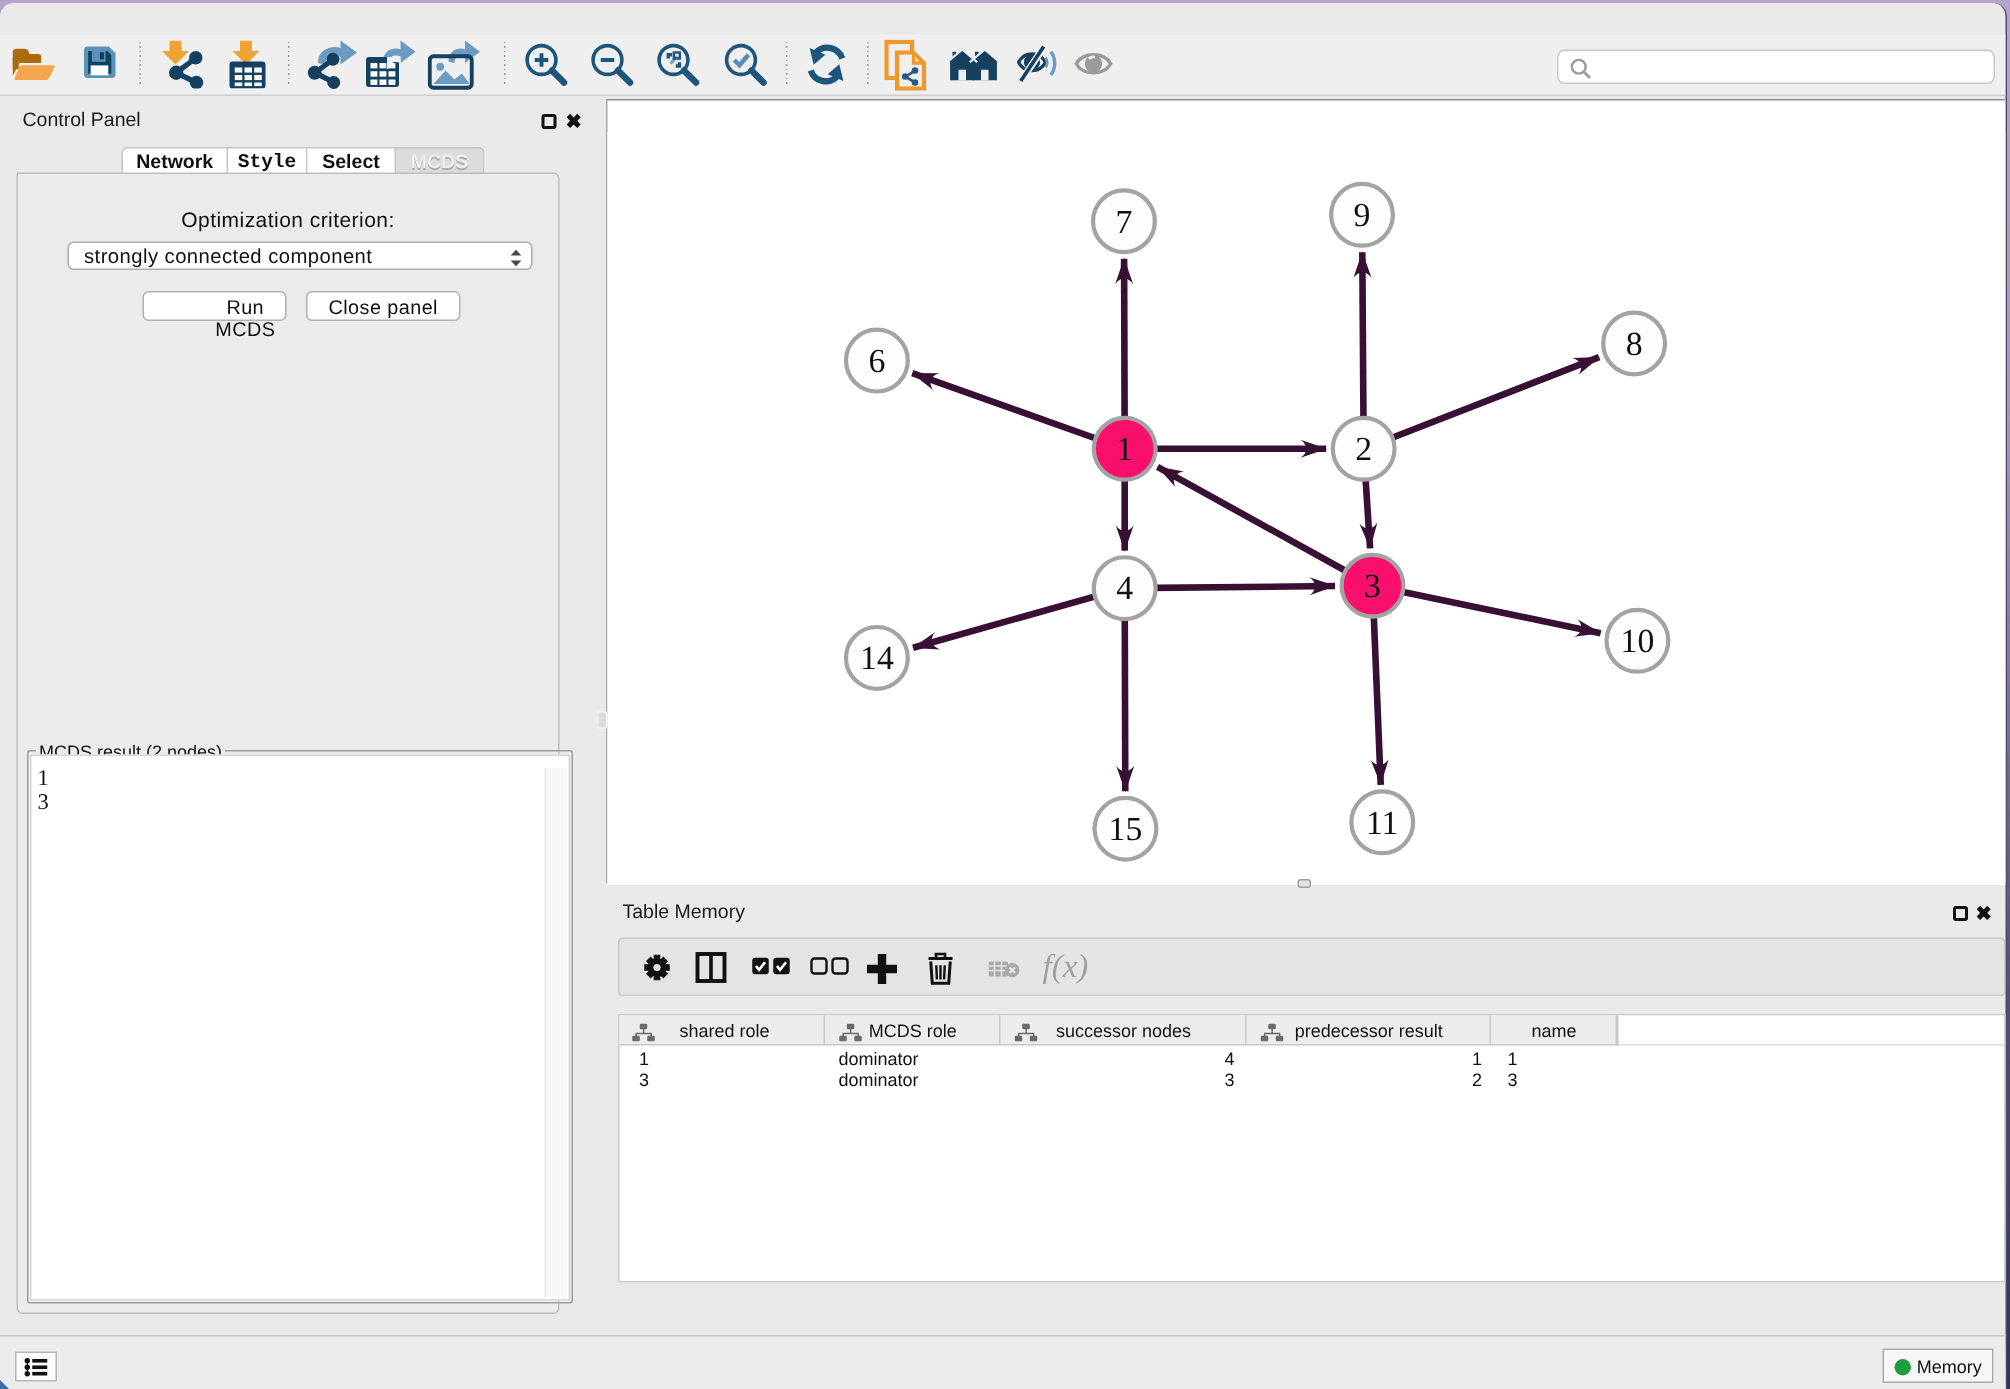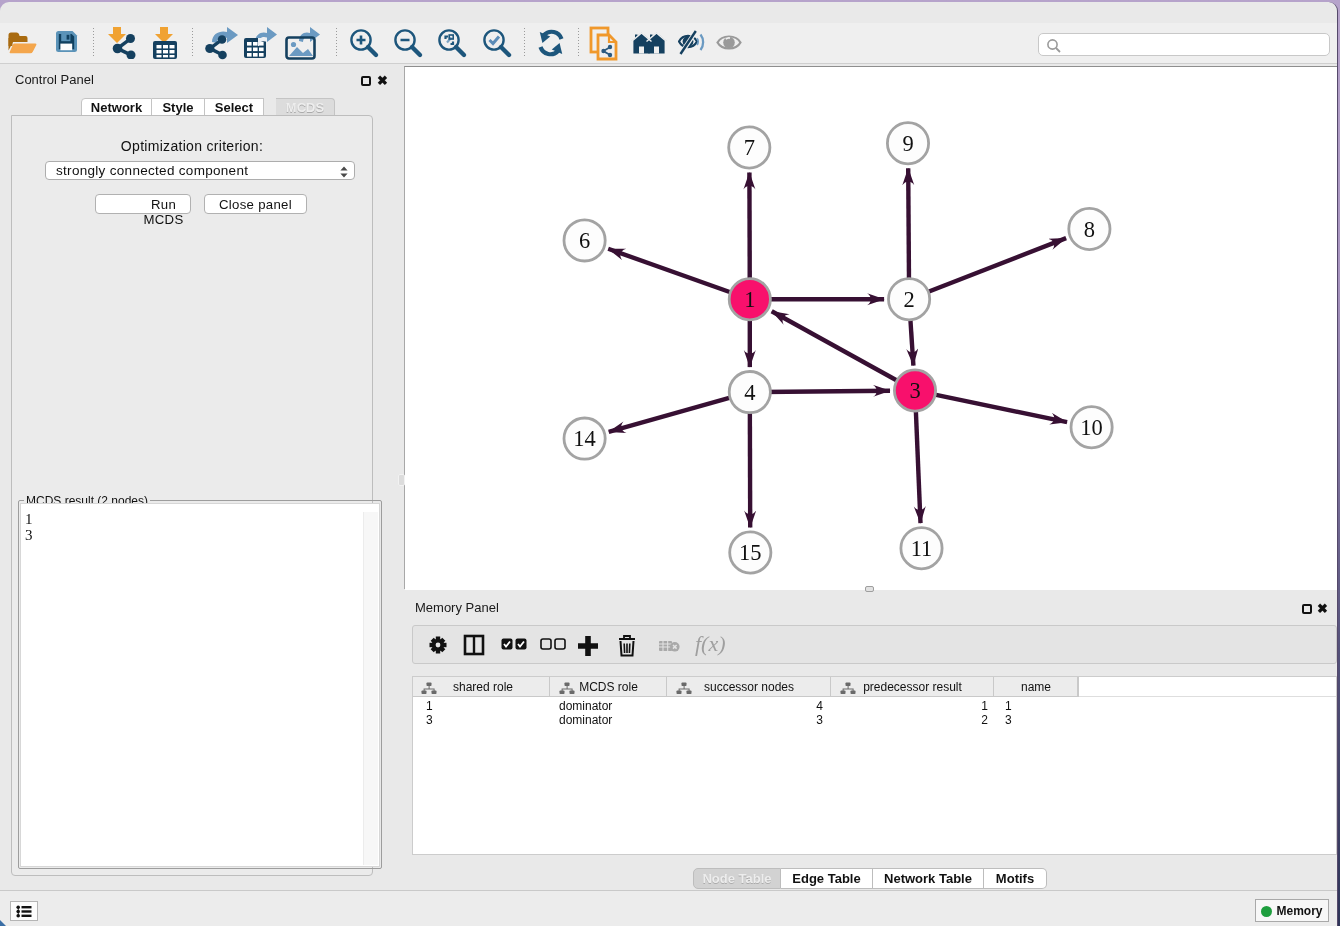--- a/index.html
+++ b/index.html
@@ -15,21 +15,21 @@
 .sep { position:absolute; top:5px; height:30px; width:1px; background-image:repeating-linear-gradient(#9b9b9b 0 1px, transparent 1px 3px); }
 .tbi { position:absolute; top:0; }
 #search { position:absolute; left:1038px; top:10px; width:292px; height:23px; background:#fff; border:1px solid #c8c8c8; border-radius:5px; }
 
 #cp-title { position:absolute; left:15px; top:70px; font-size:13px; color:#1a1a1a; }
 #cp-float { position:absolute; left:361px; top:74px; width:10px; height:10px; border:2px solid #111; border-radius:2px; }
 #cp-close { position:absolute; left:377px; top:71px; font-size:13px; font-weight:bold; color:#111; }
 .tabstrip { position:absolute; display:flex; }
 .tab { font-size:13px; line-height:14px; font-weight:bold; color:#111; background:#fff; border:1px solid #c4c4c4; border-left:none; padding:2px 0 3px; text-align:center; }
 .tab.first { border-left:1px solid #c4c4c4; border-top-left-radius:4px; border-bottom-left-radius:4px; }
-.tab.last { border-top-right-radius:4px; border-bottom-right-radius:4px;margin-left:12px; }
+.tab.last { border-top-right-radius:4px; border-bottom-right-radius:4px; }
 .tab.sel { background:#dcdcdc; color:#eeeeee; text-shadow:0 1px 0 #ababab; border-bottom-color:#dcdcdc; }
 #cp-panel { position:absolute; left:11px; top:113px; width:362px; height:761px; background:#ebebeb; border:1px solid #bdbdbd; border-radius:0 4px 4px 4px; }
 #opt-label { position:absolute; left:0; top:22px; width:100%; text-align:center; font-size:14px; letter-spacing:0.3px; color:#111; }
 #combo { position:absolute; left:33px; top:45px; width:310px; height:19px; background:#fff; border:1px solid #adadad; border-radius:4px; font-size:13.5px; letter-spacing:0.3px; color:#111; padding:1px 0 0 10px; }
 .btn { position:absolute; height:20px; background:#fff; border:1px solid #b1b1b1; border-radius:4px; font-size:13.2px; letter-spacing:0.3px; color:#111; text-align:center; padding-top:2px; }
 #mcds-group { position:absolute; left:6px; top:384px; width:364px; height:369px; border:1px solid #9d9d9d; border-radius:2px; }
 #mcds-label { position:absolute; left:5px; top:-7px; background:#ebebeb; font-size:12px; padding:0 2px; color:#111; }
 #mcds-text { position:absolute; left:1px; top:2px; right:1px; bottom:1px; background:#fff; border:1px solid #d7d7d7; font-family:"Liberation Serif",serif; font-size:15px; line-height:15.5px; padding:8px 0 0 4px; color:#111; }
 #mcds-sb { position:absolute; right:1px; top:8px; bottom:1px; width:15px; background:#f7f7f7; border-left:1px solid #ececec; }
 
@@ -52,21 +52,21 @@
 .cell { position:absolute; font-size:12px; color:#111; }
 
 #bot-tabs { position:absolute; left:693px; top:866px; display:flex; }
 .btab { font-size:13px; font-weight:bold; color:#111; background:#fff; border:1px solid #bdbdbd; border-left:none; padding:2px 0 3px; text-align:center; height:21px; }
 .btab.first { border-left:1px solid #bdbdbd; border-radius:5px 0 0 5px; }
 .btab.last { border-radius:0 5px 5px 0; }
 .btab.sel { background:#d2d2d2; color:#ededed; text-shadow:0 1px 0 #ababab; }
 
 #statusbar { position:absolute; left:0; top:887.5px; width:100%; height:36.5px; background:#ececec; border-top:1px solid #c9c9c9; }
 #listbtn { position:absolute; left:10px; top:10px; width:28px; height:20px; background:#fcfcfc; border:1px solid #b5b5b5; }
-#membtn { position:absolute; left:1255px; top:8px; width:74px; height:23px; background:#f7f7f7; border:1px solid #a9a9a9; font-size:12px; color:#111; text-align:center; padding-top:4px;font-weight:bold; }
+#membtn { position:absolute; left:1255px; top:8px; width:74px; height:23px; background:#f7f7f7; border:1px solid #a9a9a9; font-size:12px; color:#111; text-align:center; padding-top:4px; }
 #memdot { display:inline-block; width:11px; height:11px; border-radius:50%; background:#1e9e3e; margin:0 4px -2px 0; }
 </style>
 </head>
 <body>
 <div id="app">
   <div id="toolbar">
     <div class="sep" style="left:93px;"></div>
     <div class="sep" style="left:192px;"></div>
     <div class="sep" style="left:336px;"></div>
     <div class="sep" style="left:524px;"></div>
@@ -214,21 +214,21 @@
       <path d="M10,10 L14,14" stroke="#9a9a9a" stroke-width="1.8"></path>
     </svg>
       </div>
   </div>
 
   <div id="cp-title">Control Panel</div>
   <div id="cp-float"></div>
   <div id="cp-close">✖</div>
   <div class="tabstrip" style="left:81px; top:96px;">
     <div class="tab first" style="width:71px;text-align:center;">Network</div>
-    <div class="tab" style="width:53px;">Style</div>
+    <div class="tab" style="width:53px;font-family:Liberation Mono, monospace;">Style</div>
     <div class="tab" style="width:59px;">Select</div>
     <div class="tab last sel" style="width:59px;">MCDS</div>
   </div>
   <div id="cp-panel">
     <div id="opt-label">Optimization criterion:</div>
     <div id="combo">strongly connected component<svg style="position:absolute; right:5px; top:3.5px;" width="10" height="12" viewBox="0 0 10 12">
     <path d="M5,0.5 L8.6,4.4 L1.4,4.4 Z M5,11.5 L8.6,7.6 L1.4,7.6 Z" fill="#4a4a4a"></path>
         </svg></div>
     <div class="btn" style="left:83px; top:78px; width:96px;padding-left:41px;">Run MCDS</div>
     <div class="btn" style="left:192px; top:78px; width:103px;">Close panel</div>
@@ -282,21 +282,21 @@
 <text x="344.8" y="311.6" font-family="Liberation Serif, serif" font-size="22.5" fill="#111" text-anchor="middle">4</text>
 <text x="510.0" y="310.0" font-family="Liberation Serif, serif" font-size="22.5" fill="#111" text-anchor="middle">3</text>
 <text x="179.6" y="358.1" font-family="Liberation Serif, serif" font-size="22.5" fill="#111" text-anchor="middle">14</text>
 <text x="686.6" y="346.7" font-family="Liberation Serif, serif" font-size="22.5" fill="#111" text-anchor="middle">10</text>
 <text x="345.3" y="472.0" font-family="Liberation Serif, serif" font-size="22.5" fill="#111" text-anchor="middle">15</text>
 <text x="516.5" y="467.7" font-family="Liberation Serif, serif" font-size="22.5" fill="#111" text-anchor="middle">11</text>
 </svg>
       </div>
   </div>
 
-  <div id="tp-title">Memory Panel</div>
+  <div id="tp-title">Table Memory</div>
   <div id="tp-float"></div>
   <div id="tp-close">✖</div>
   <div id="tp-toolbar">
     <svg style="position:absolute; left:16px; top:10px;" width="18" height="18" viewBox="0 0 18 18">
       <g fill="#111">
       <g transform="rotate(0 9 9)">
             <rect x="6.8" y="0.5" width="4.4" height="17"></rect>
           </g>
       <g transform="rotate(45 9 9)">
             <rect x="6.8" y="0.8" width="4.4" height="16.4"></rect>
@@ -396,26 +396,20 @@
     <div class="cell" style="left:146px; top:21.5px;">dominator</div>
     <div class="cell" style="left:395px; top:21.5px; width:15px; text-align:right;">4</div>
     <div class="cell" style="left:560px; top:21.5px; width:15px; text-align:right;">1</div>
     <div class="cell" style="left:592px; top:21.5px;">1</div>
     <div class="cell" style="left:13px; top:36px;">3</div>
     <div class="cell" style="left:146px; top:36px;">dominator</div>
     <div class="cell" style="left:395px; top:36px; width:15px; text-align:right;">3</div>
     <div class="cell" style="left:560px; top:36px; width:15px; text-align:right;">2</div>
     <div class="cell" style="left:592px; top:36px;">3</div>
   </div>
-  <div id="bot-tabs">
-    <div class="btab first sel" style="width:88px;">Node Table</div>
-    <div class="btab" style="width:92px;">Edge Table</div>
-    <div class="btab" style="width:111px;">Network Table</div>
-    <div class="btab last" style="width:63px;">Motifs</div>
-  </div>
   <div style="position:absolute; left:398px; top:472px; width:7px; height:12px; background:#dcdcdc; border:1px solid #f2f2f2; border-radius:2px;"></div>
   <div style="position:absolute; left:865px; top:584px; width:9px; height:6px; background:#e2e2e2; border:1px solid #9e9e9e; border-radius:2px;"></div>
   <div id="statusbar">
     <div id="listbtn">
         <svg style="position:absolute; left:5px; top:3px;" width="16" height="13" viewBox="0 0 16 13">
       <g fill="#111">
             <circle cx="2.2" cy="2.2" r="1.8"></circle>
             <circle cx="2.2" cy="6.5" r="1.8"></circle>
             <circle cx="2.2" cy="10.8" r="1.8"></circle>
       <rect x="5.5" y="1" width="10" height="2.4"></rect>

